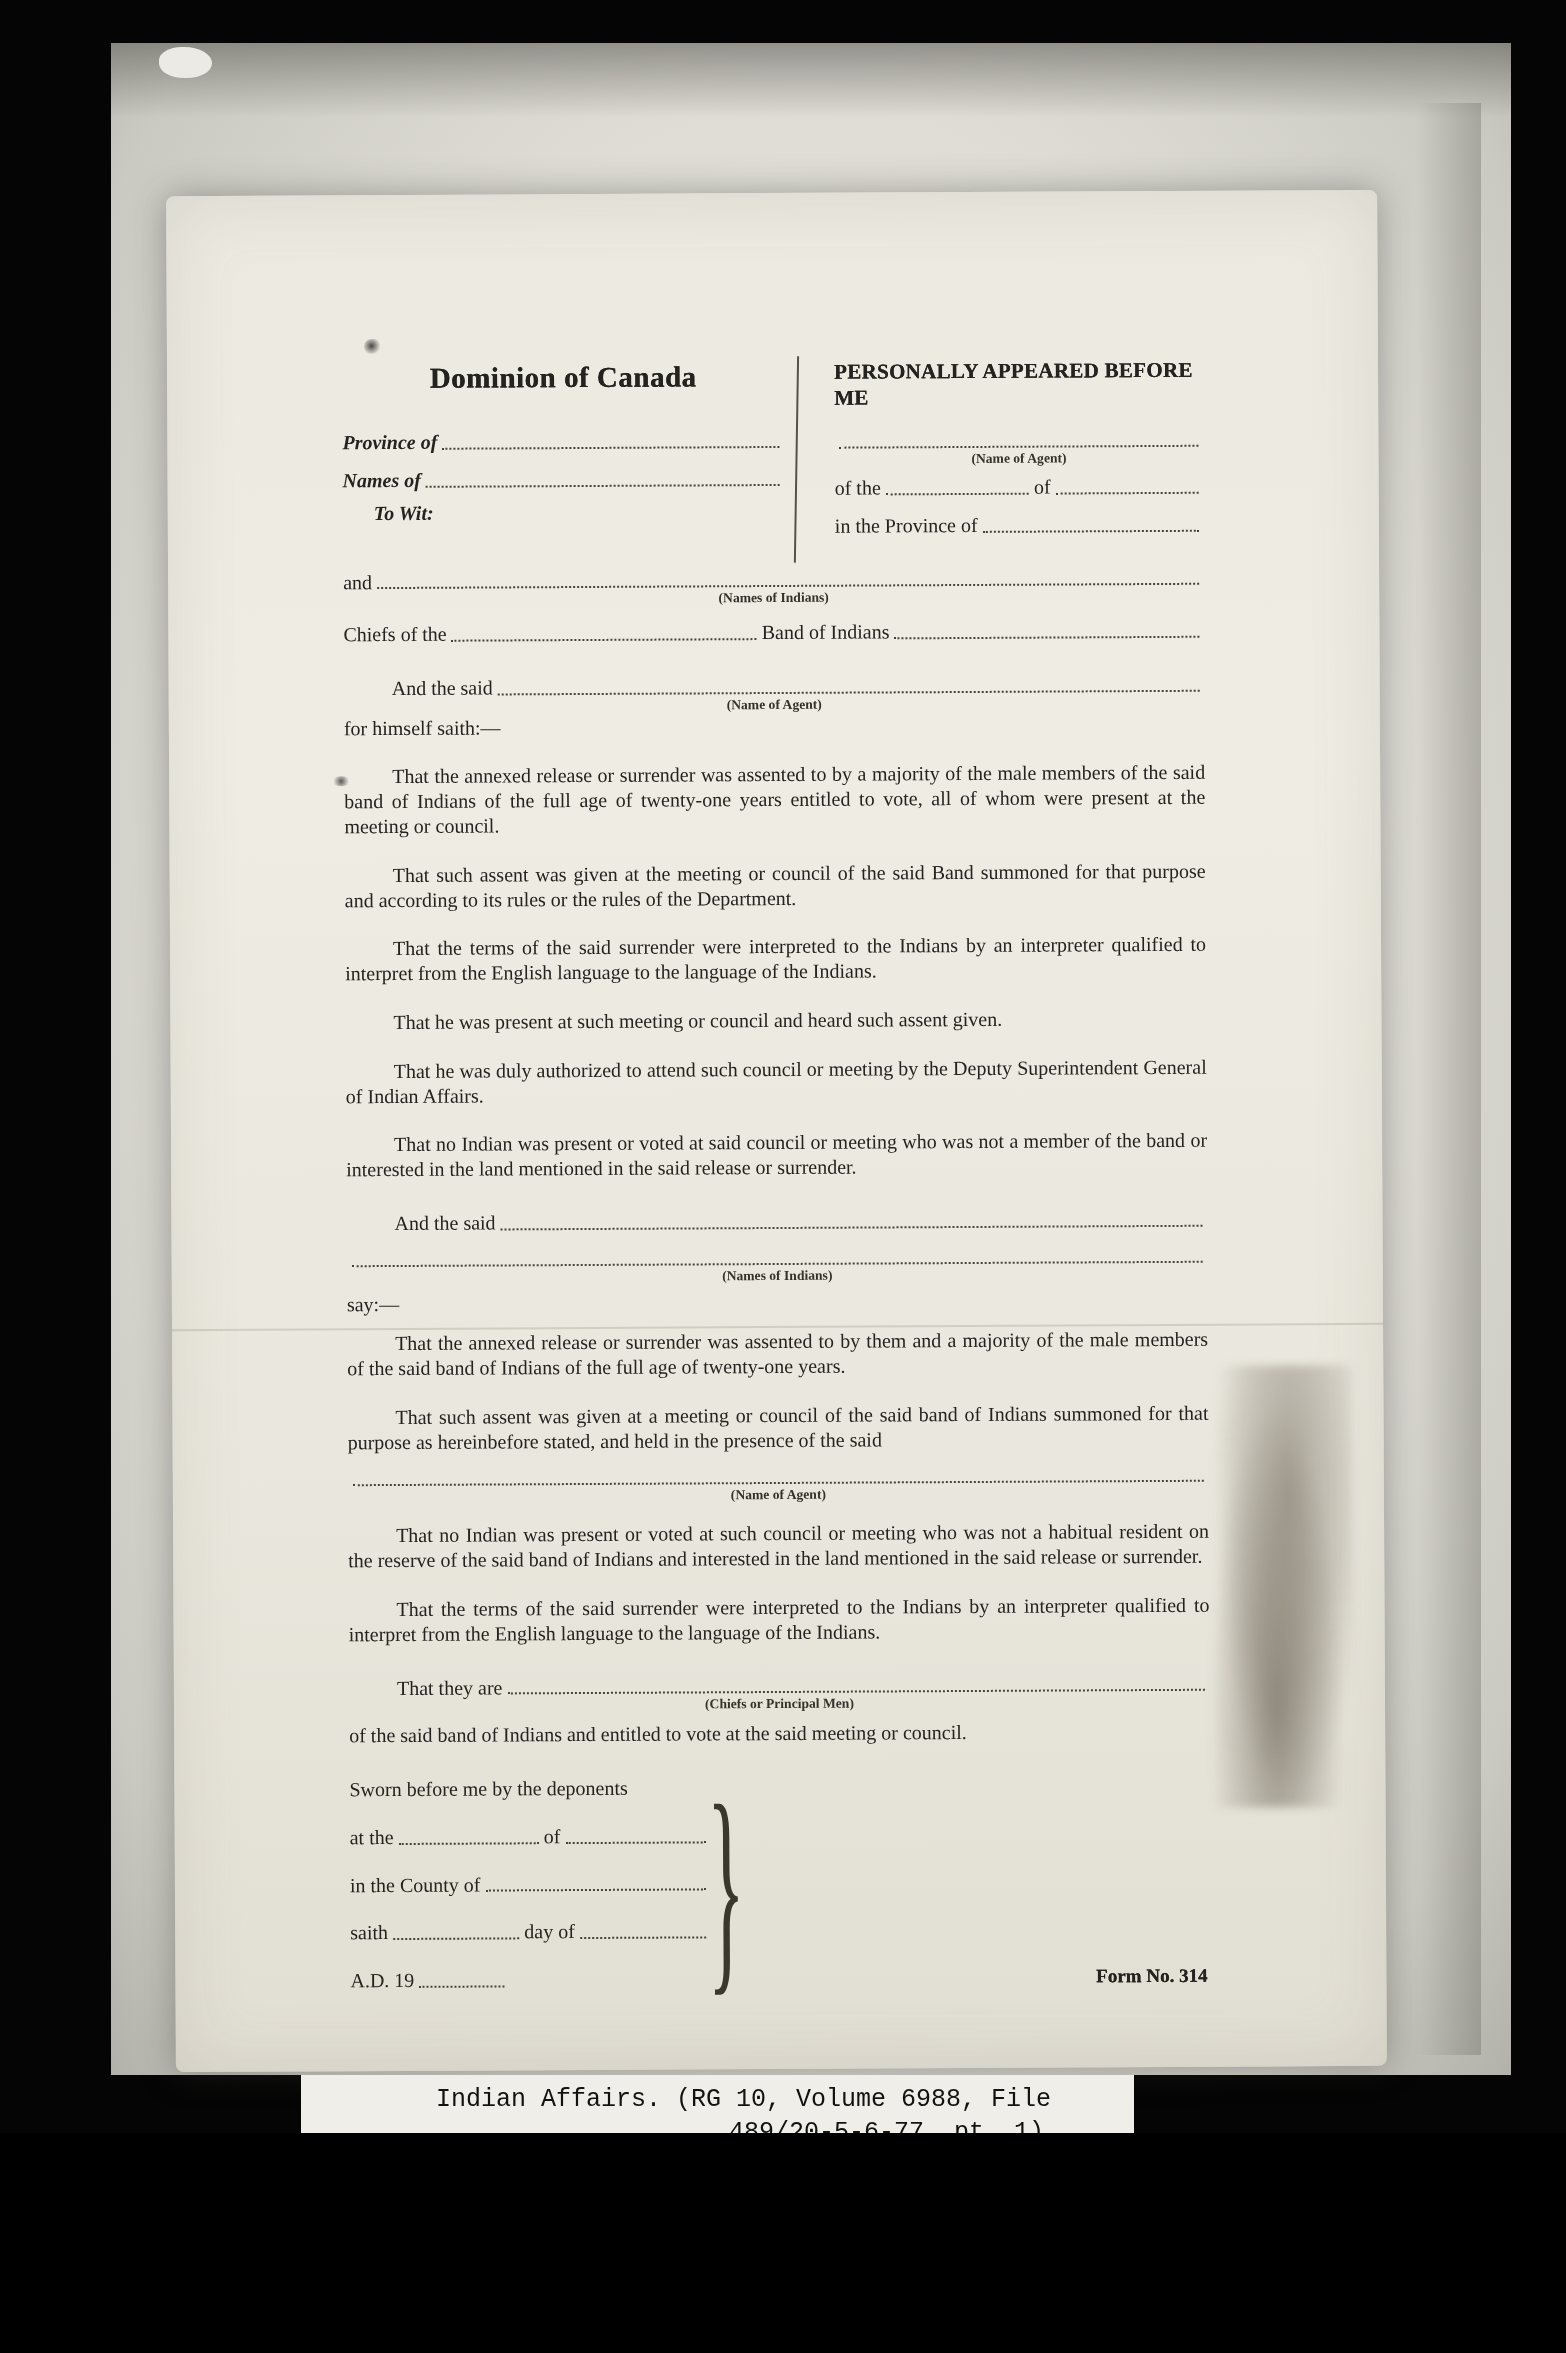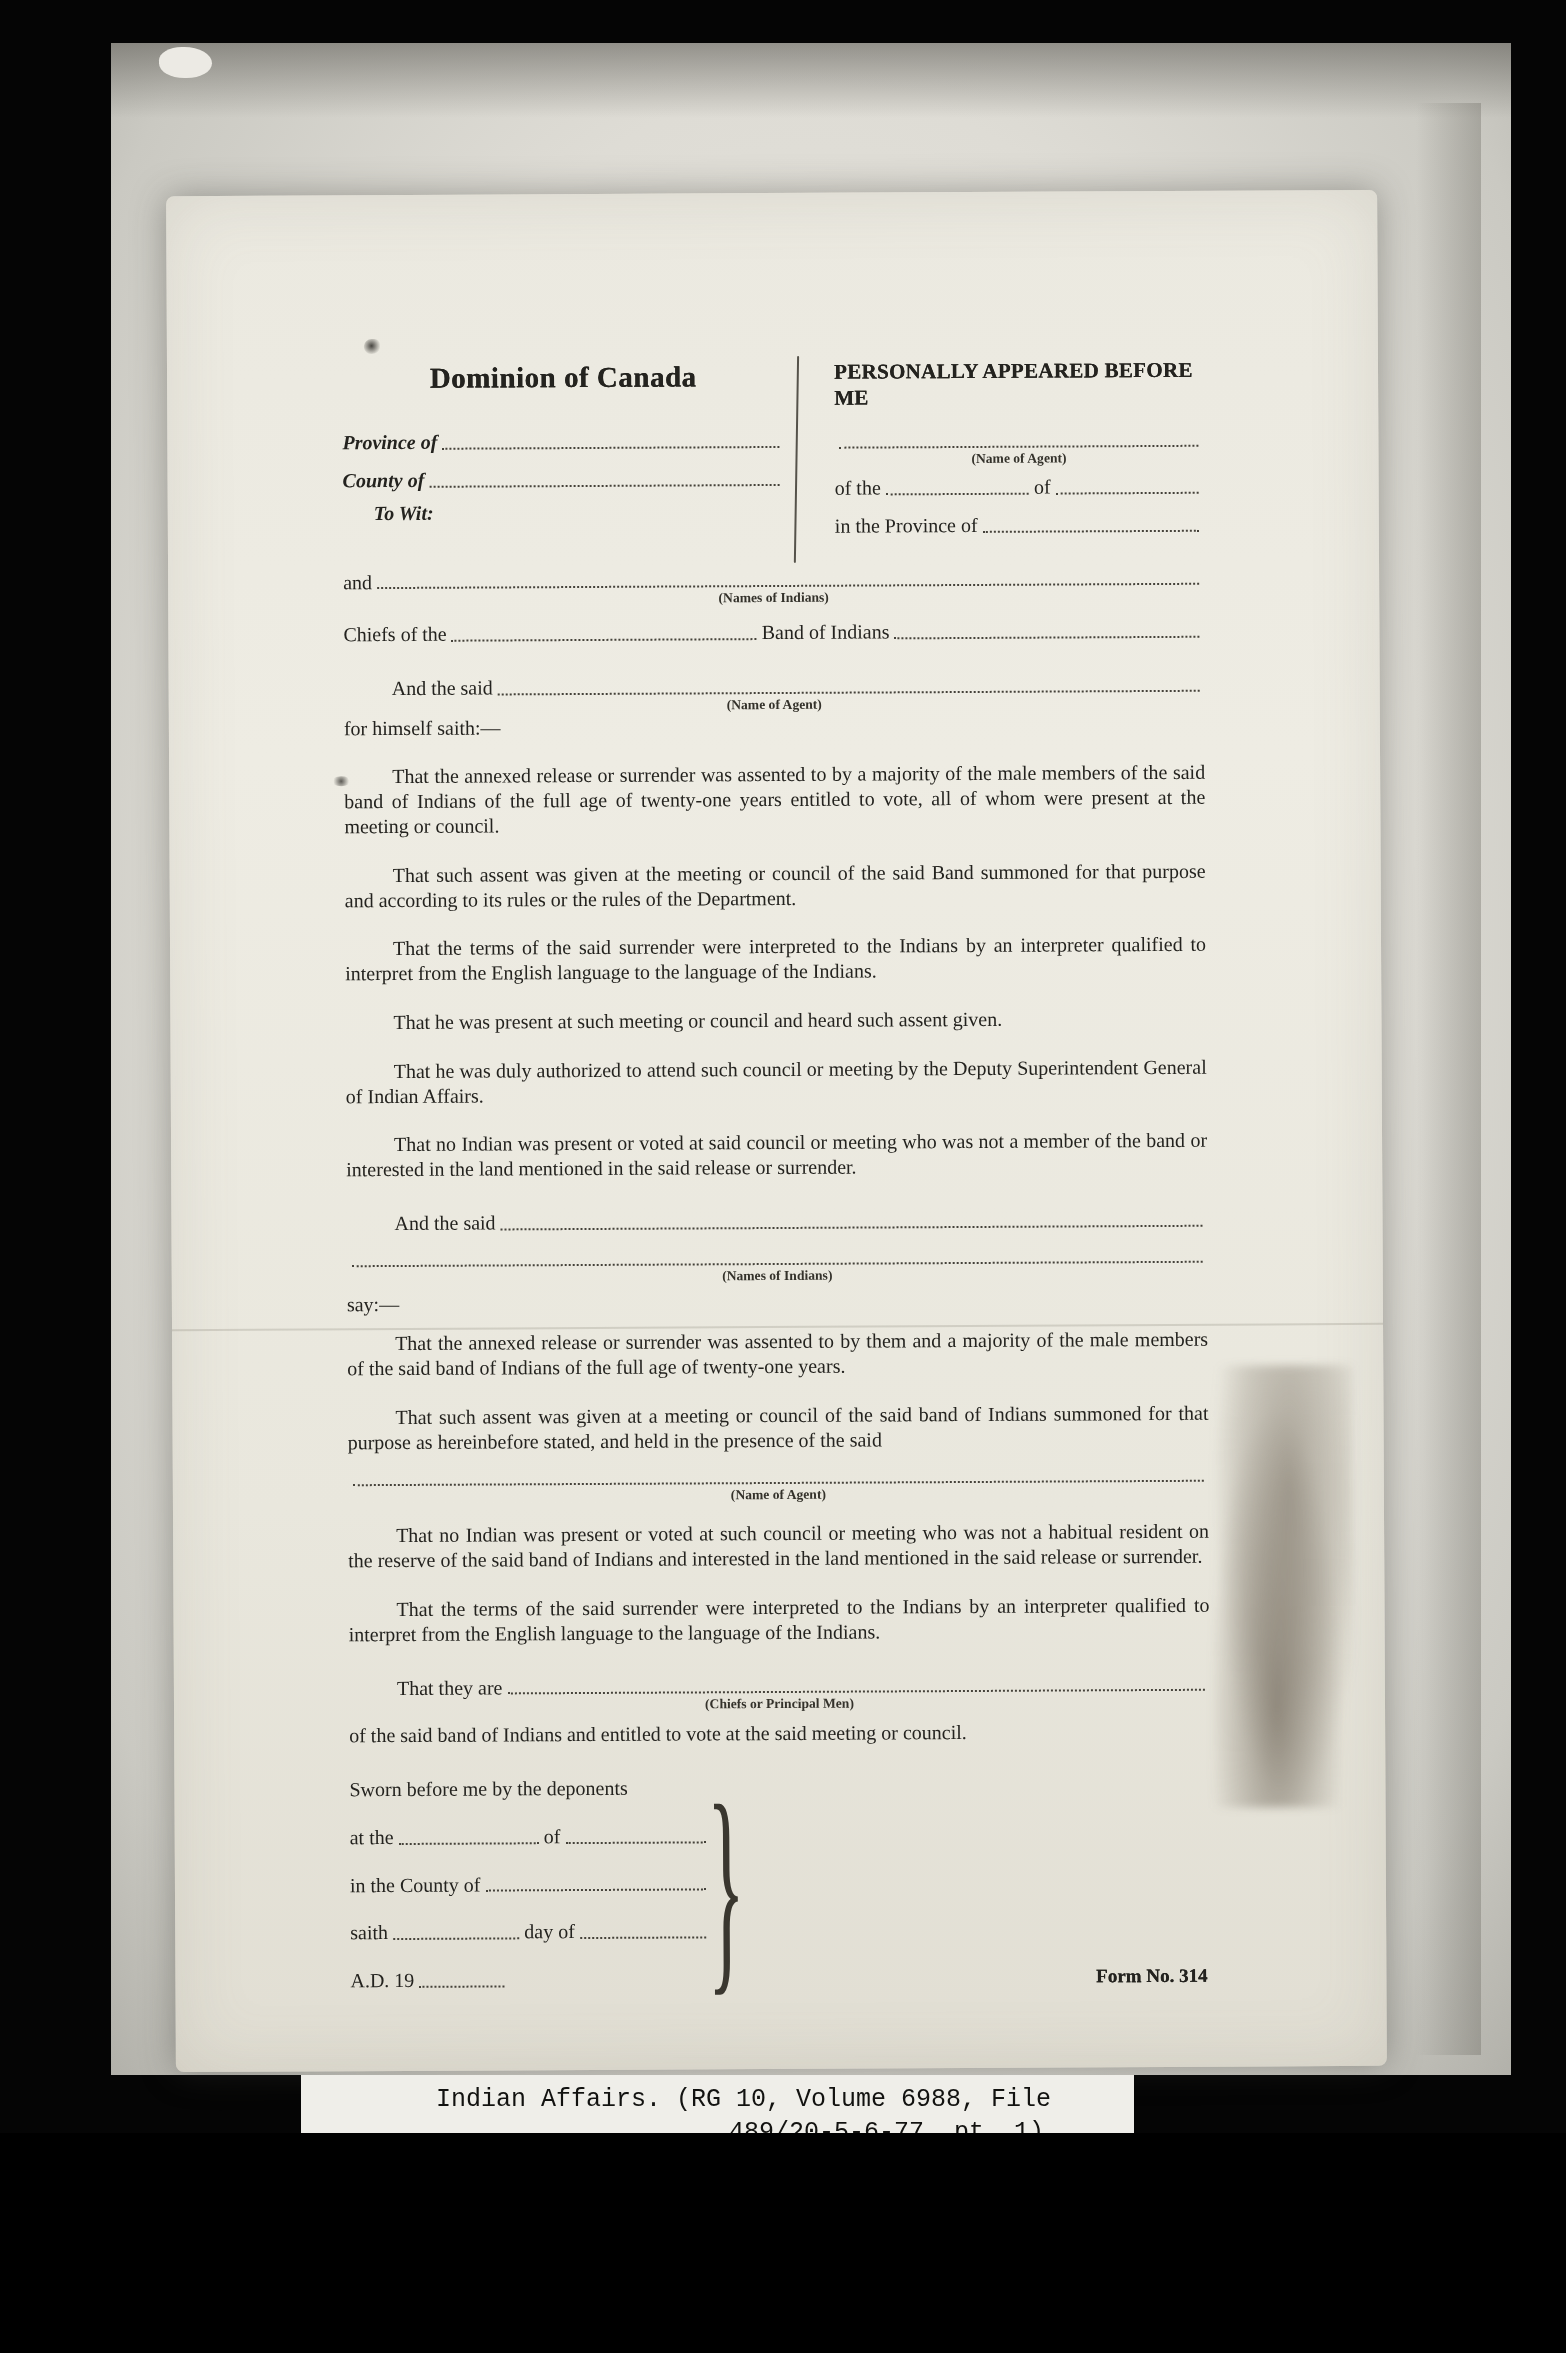--- a/index.html
+++ b/index.html
@@ -99,21 +99,21 @@
       <div class="head">
         <div class="divider"></div>
 
         <div class="head-left">
           <h1 class="title" data-bind="form.title">Dominion of Canada</h1>
           <div class="line">
             <span class="lbl" data-bind="form.province_of">Province of</span>
             <span class="dots"></span>
           </div>
           <div class="line mt-sm">
-            <span class="lbl" data-bind="form.county_of">County of</span>
+            <span class="lbl" data-bind="form.county_of">Names of</span>
             <span class="dots"></span>
           </div>
           <div class="line towit">
             <span class="lbl" data-bind="form.to_wit">To Wit:</span>
           </div>
         </div>
 
         <div class="head-right">
           <div class="right-heading" data-bind="form.right_heading">PERSONALLY APPEARED BEFORE ME</div>
           <div class="line">

